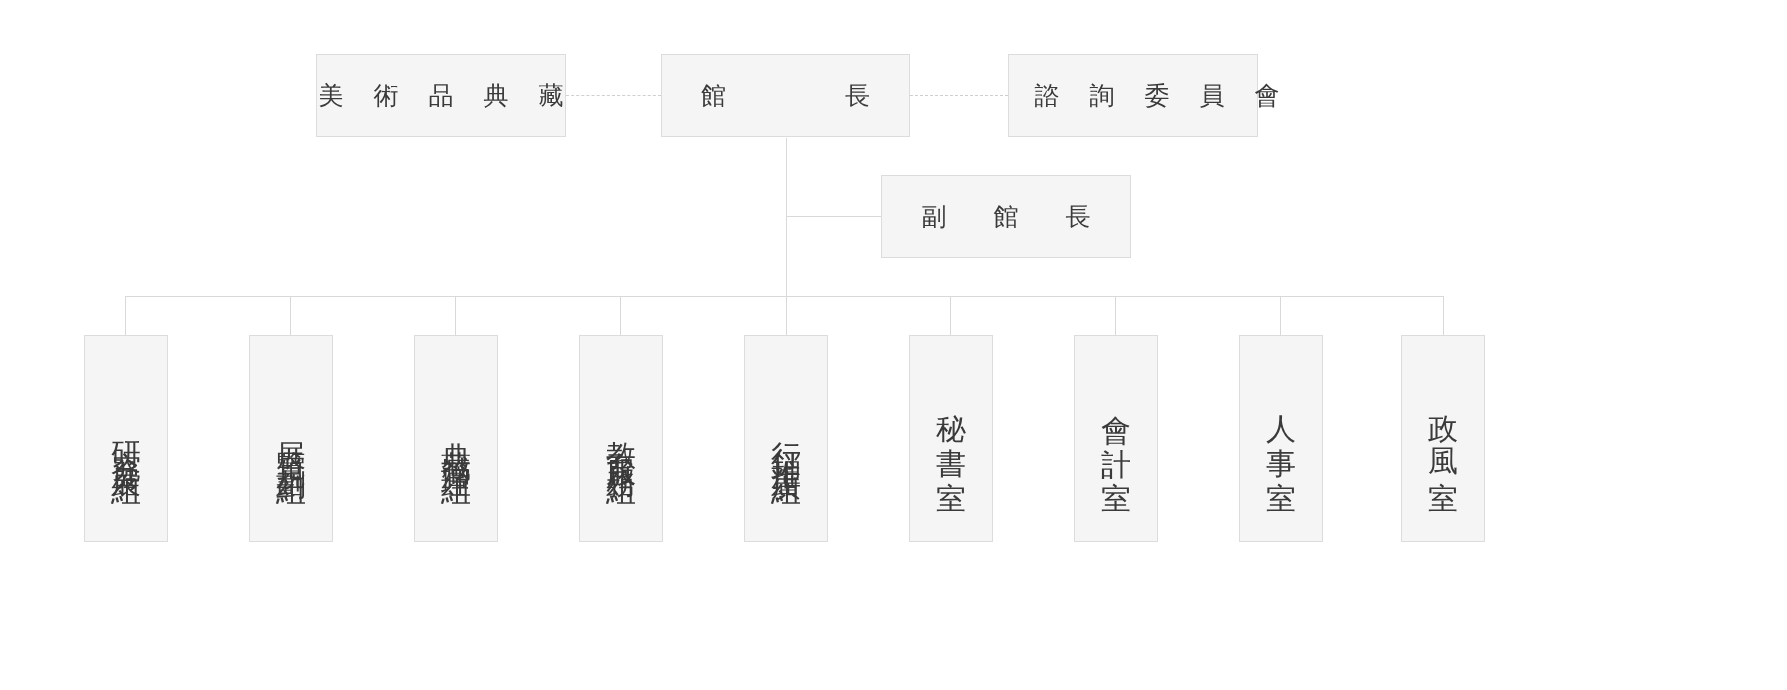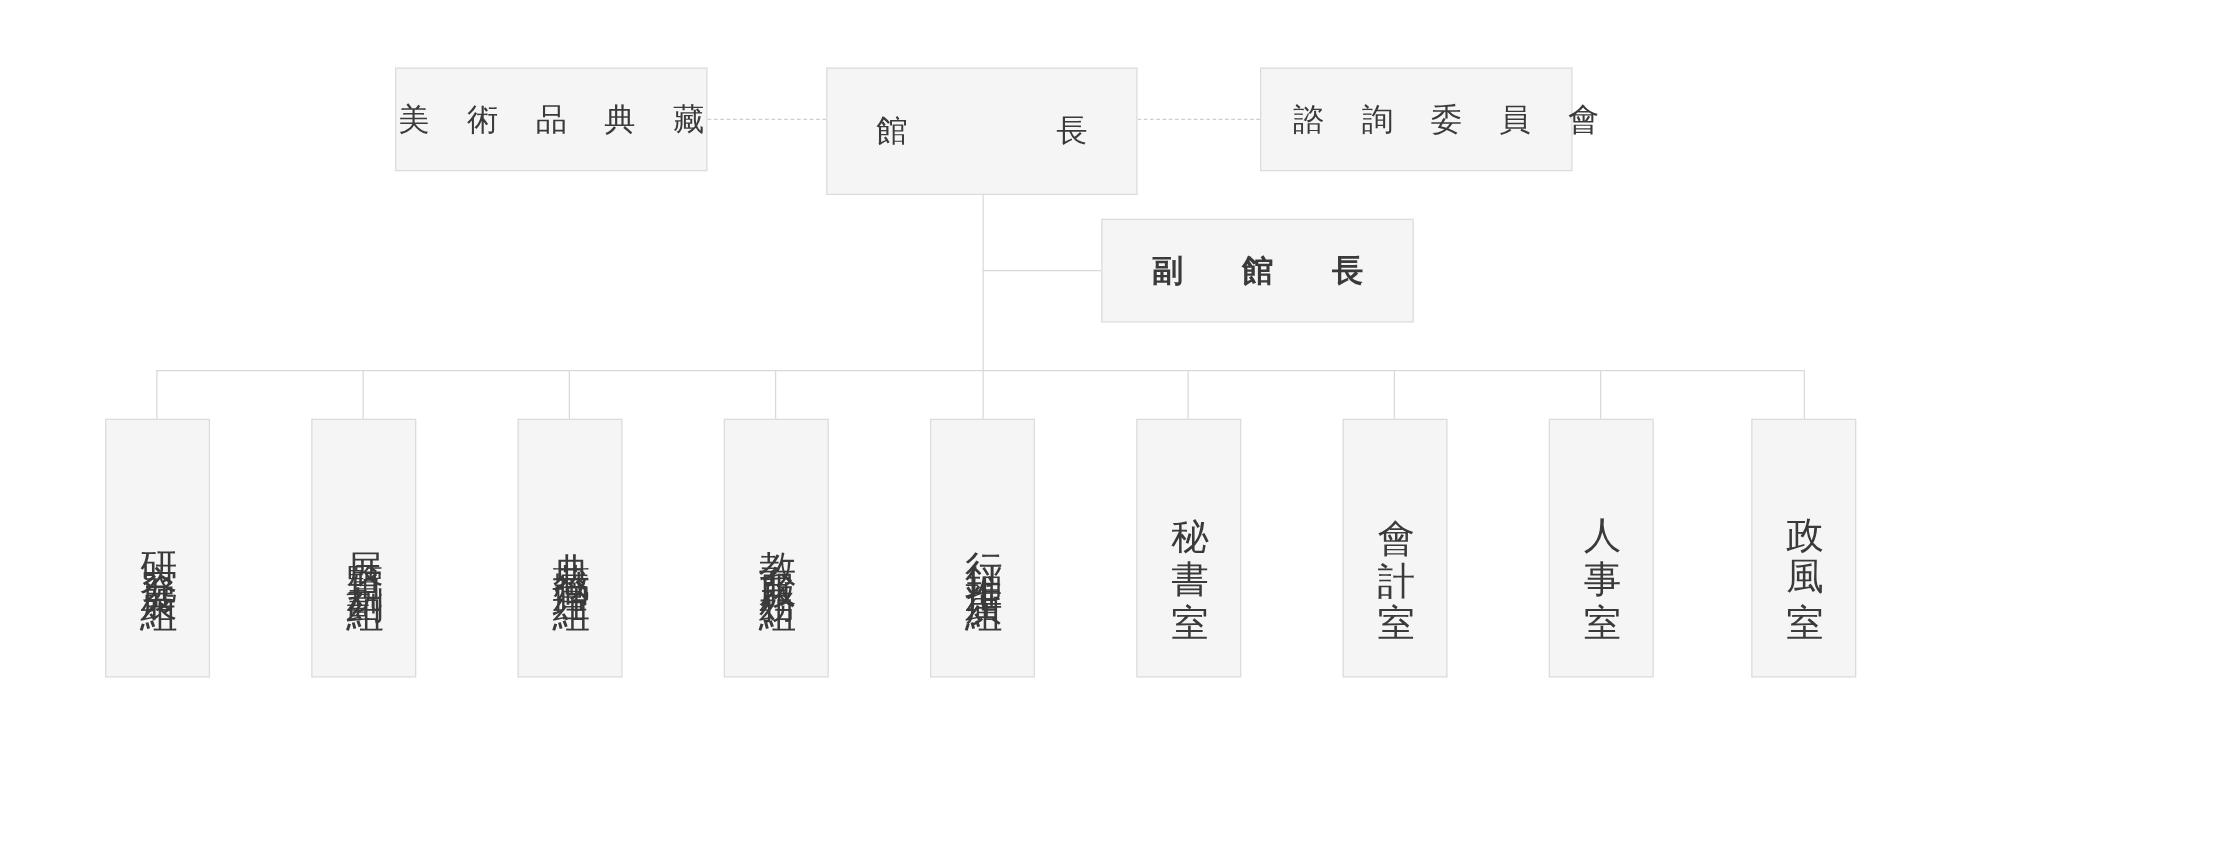--- a/index.html
+++ b/index.html
@@ -105,29 +105,29 @@
   <div class="line-v" style="left:786px;  top:296px; height:39px;"></div>
   <div class="line-v" style="left:950px;  top:296px; height:39px;"></div>
   <div class="line-v" style="left:1115px; top:296px; height:39px;"></div>
   <div class="line-v" style="left:1280px; top:296px; height:39px;"></div>
   <div class="line-v" style="left:1443px; top:296px; height:39px;"></div>
 
   <div class="node horiz" style="left:316px; top:54px; width:250px; height:83px; flex-direction:column;justify-content:center;">
     <span class="node-label">美 術 品 典 藏</span>
   </div>
 
-  <div class="node horiz" style="left:661px; top:54px; width:249px; height:102px;">
+  <div class="node horiz" style="left:661px; top:54px; width:249px; height:83px;">
     <span class="node-label">館　　　長</span>
   </div>
 
   <div class="node horiz" style="left:1008px; top:54px; width:250px; height:83px;padding-left:48px;">
     <span class="node-label">諮 詢 委 員 會</span>
   </div>
 
-  <div class="node horiz" style="left:881px; top:175px; width:250px; height:83px;font-weight:bold;">
+  <div class="node horiz" style="left:881px; top:175px; width:250px; height:83px;">
     <span class="node-label">副　館　長</span>
   </div>
 
   <div class="node vert" style="left:84px; top:335px; width:84px; height:207px;">
     <span class="node-label">研究發展組</span>
   </div>
 
   <div class="node vert" style="left:249px; top:335px; width:84px; height:207px;">
     <span class="node-label">展覽規劃組</span>
   </div>

